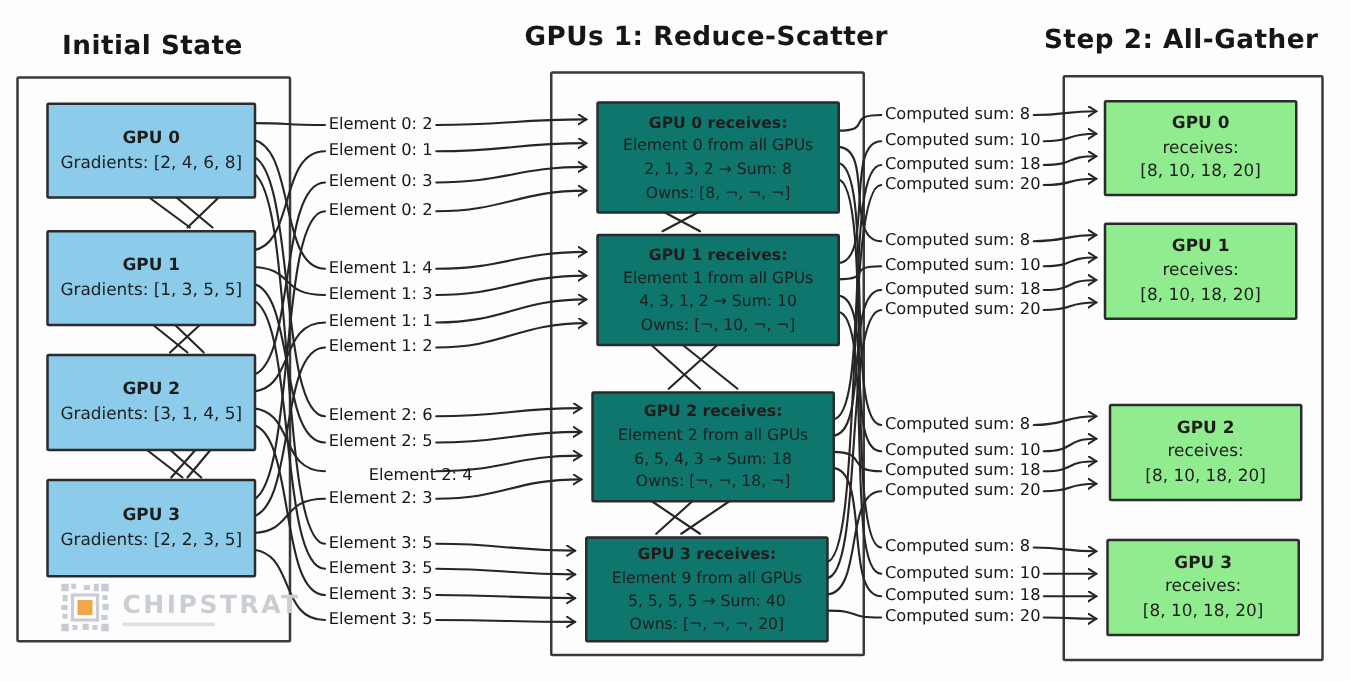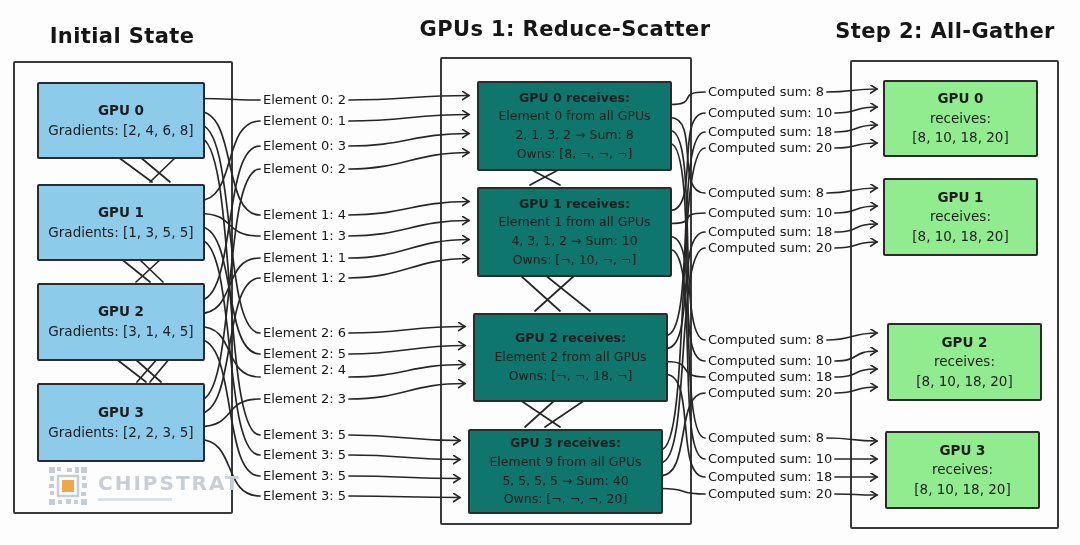--- a/index.html
+++ b/index.html
@@ -149,21 +149,21 @@
   <div class="elabel" style="top:91px;">Element 0: 2</div>
   <div class="elabel" style="top:112px;">Element 0: 1</div>
   <div class="elabel" style="top:137px;">Element 0: 3</div>
   <div class="elabel" style="top:160px;">Element 0: 2</div>
   <div class="elabel" style="top:206px;">Element 1: 4</div>
   <div class="elabel" style="top:227px;">Element 1: 3</div>
   <div class="elabel" style="top:249px;">Element 1: 1</div>
   <div class="elabel" style="top:269px;">Element 1: 2</div>
   <div class="elabel" style="top:324px;">Element 2: 6</div>
   <div class="elabel" style="top:345px;">Element 2: 5</div>
-  <div class="elabel" style="top:361px;">Element 2: 4</div>
+  <div class="elabel" style="top:372px;margin-left:32px;">Element 2: 4</div>
   <div class="elabel" style="top:390px;">Element 2: 3</div>
   <div class="elabel" style="top:426px;">Element 3: 5</div>
   <div class="elabel" style="top:446px;">Element 3: 5</div>
   <div class="elabel" style="top:467px;">Element 3: 5</div>
   <div class="elabel" style="top:487px;">Element 3: 5</div>
 
   <div class="box gpu-yellow" style="left:477px;top:81px;height:86px;">
     <div class="bname">GPU 0 receives:</div>
     <div>Element 0 from all GPUs</div>
     <div>2, 1, 3, 2 → Sum: 8</div>
@@ -171,20 +171,21 @@
   </div>
   <div class="box gpu-yellow" style="left:477px;top:187px;height:86px;">
     <div class="bname">GPU 1 receives:</div>
     <div>Element 1 from all GPUs</div>
     <div>4, 3, 1, 2 → Sum: 10</div>
     <div>Owns: [¬, 10, ¬, ¬]</div>
   </div>
   <div class="box gpu-yellow" style="left:473px;top:313px;height:85px;">
     <div class="bname">GPU 2 receives:</div>
     <div>Element 2 from all GPUs</div>
+    <div>6, 5, 4, 3 → Sum: 18</div>
     <div>Owns: [¬, ¬, 18, ¬]</div>
   </div>
   <div class="box gpu-yellow" style="left:468px;top:429px;height:81px;">
     <div class="bname">GPU 3 receives:</div>
     <div>Element 9 from all GPUs</div>
     <div>5, 5, 5, 5 → Sum: 40</div>
     <div>Owns: [¬, ¬, ¬, 20]</div>
   </div>
 
   <div class="slabel" style="top:83px;">Computed sum: 8</div>

